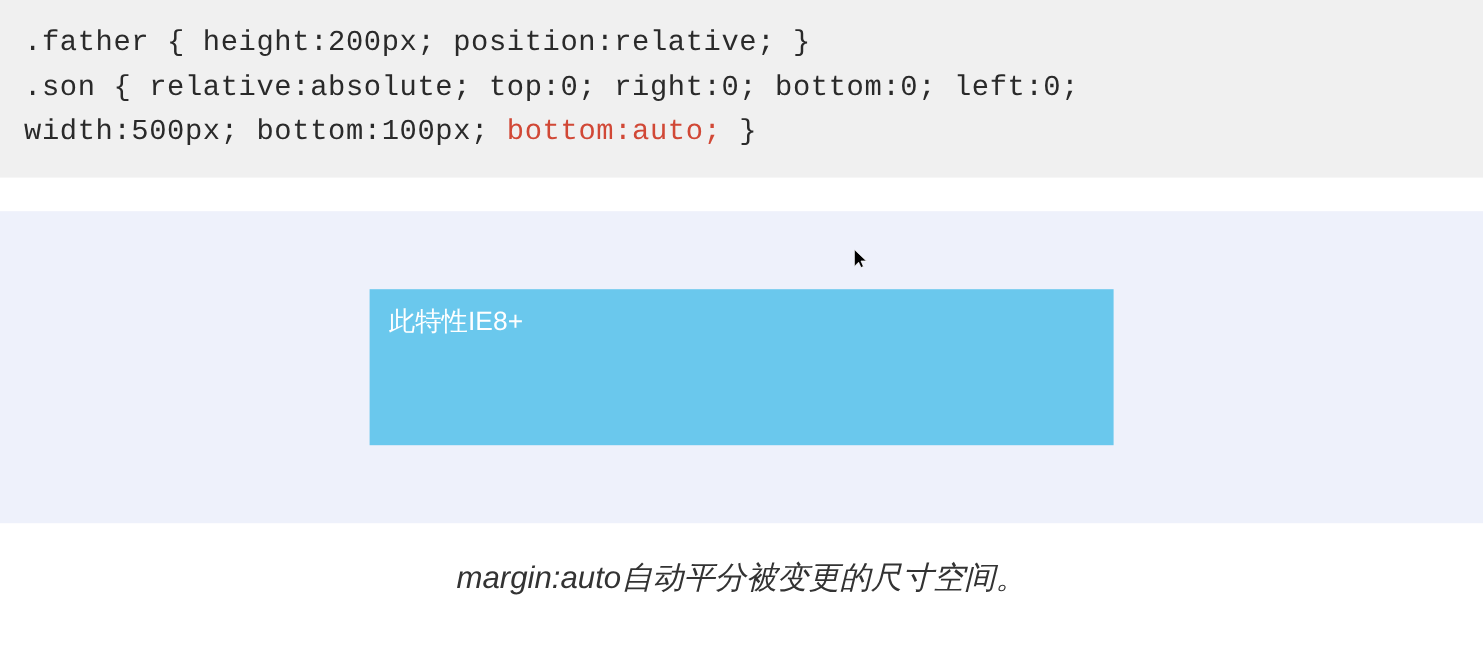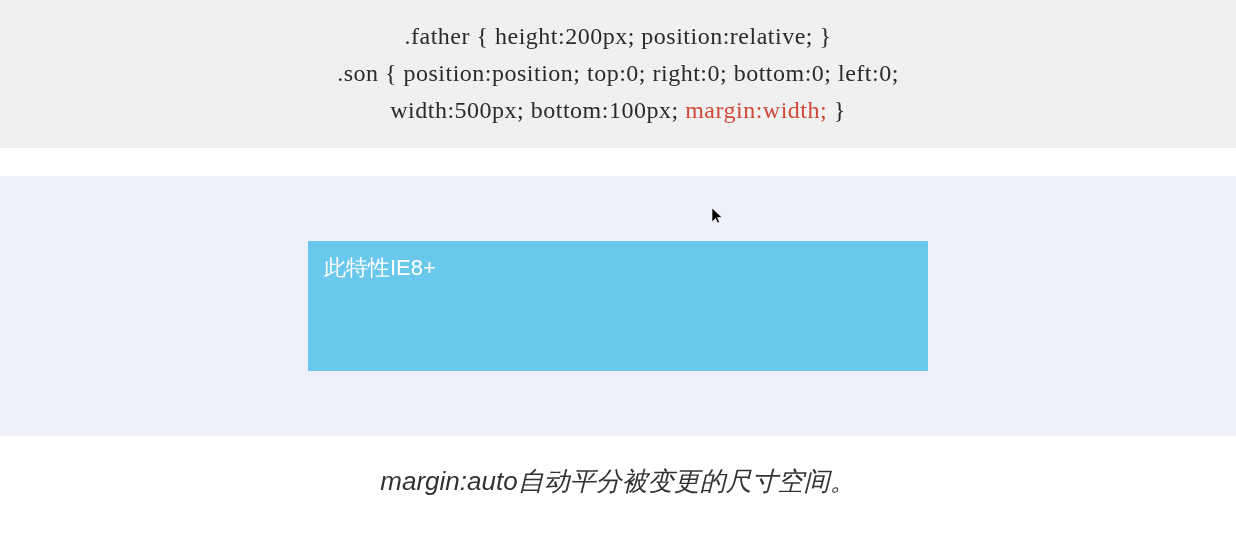--- a/index.html
+++ b/index.html
@@ -8,26 +8,25 @@
       box-sizing: border-box;
     }
     body {
       font-family: "Helvetica Neue", Arial, "Microsoft YaHei", sans-serif;
       background: #ffffff;
       width: 1236px;
     }
     .code-block {
       background: #f0f0f0;
       padding: 18px 20px;
-      font-family: Liberation Serif, serif;
+      font-family: Liberation Mono, monospace;
       font-size: 24px;
       line-height: 1.55;
       color: #2a2a2a;
       letter-spacing: 0.5px;
-      text-align: center;
     }
     .code-block .hl {
       color: #d14836;
     }
     .demo-wrapper {
       margin-top: 28px;
       background: #eef1fb;
     }
     .father {
       height: 260px;
@@ -59,22 +58,22 @@
       width: 12px;
       height: 18px;
       pointer-events: none;
     }
   </style>
 </head>
 <body>
 
 <div class="code-block">
   <div>.father { height:200px; position:relative; }</div>
-  <div>.son { position:position; top:0; right:0; bottom:0; left:0;</div>
-  <div><span>    width:500px; bottom:100px; </span><span class="hl">margin:width;</span><span> }</span></div>
+  <div>.son { relative:absolute; top:0; right:0; bottom:0; left:0;</div>
+  <div><span>    width:500px; bottom:100px; </span><span class="hl">bottom:auto;</span><span> }</span></div>
 </div>
 
 <div class="demo-wrapper">
   <div class="father">
     <svg class="cursor-icon" viewBox="0 0 12 18">
       <path d="M0,0 L0,14 L3.5,10.5 L5.5,15 L7.5,14 L5.5,9.5 L10,9.5 Z" fill="#000000" stroke="#ffffff" stroke-width="0.6"></path>
     </svg>
     <div class="son">
       <span>此特性IE8+</span>
     </div>

